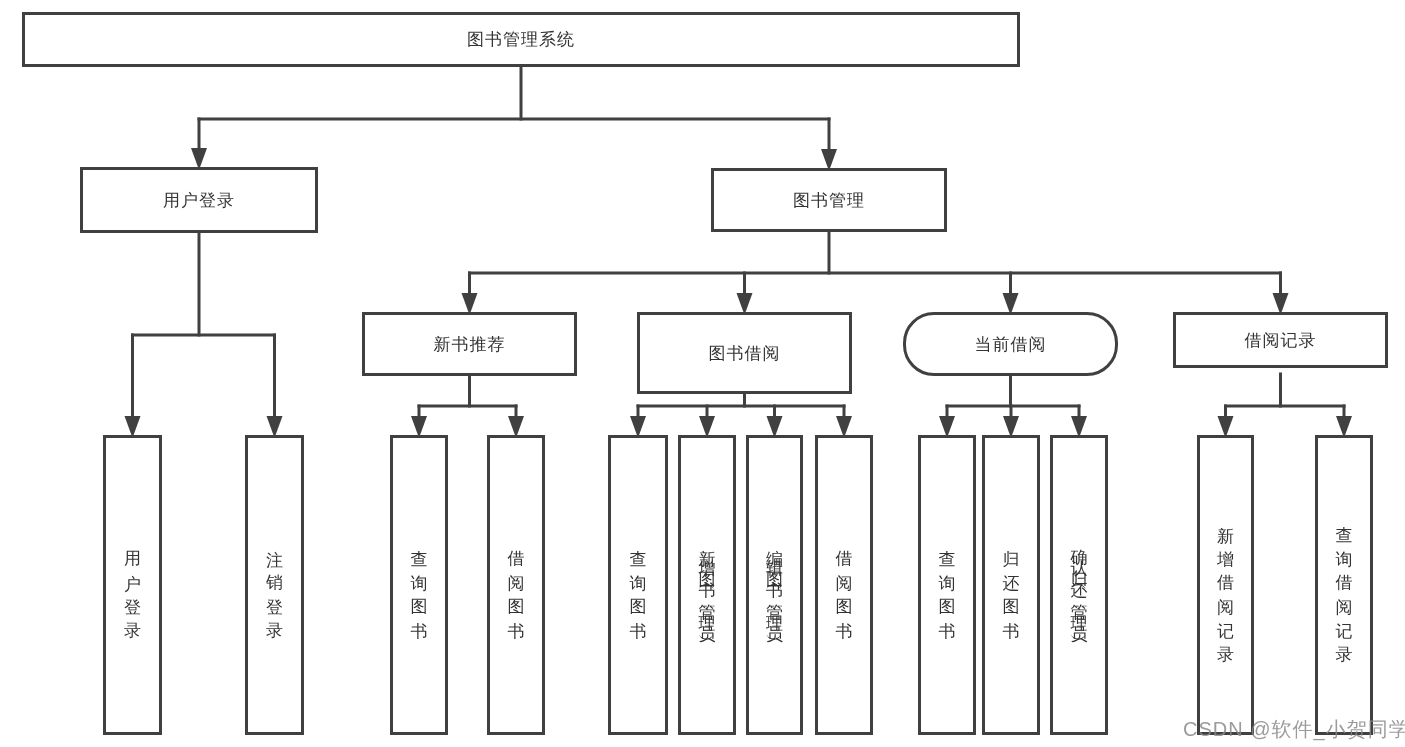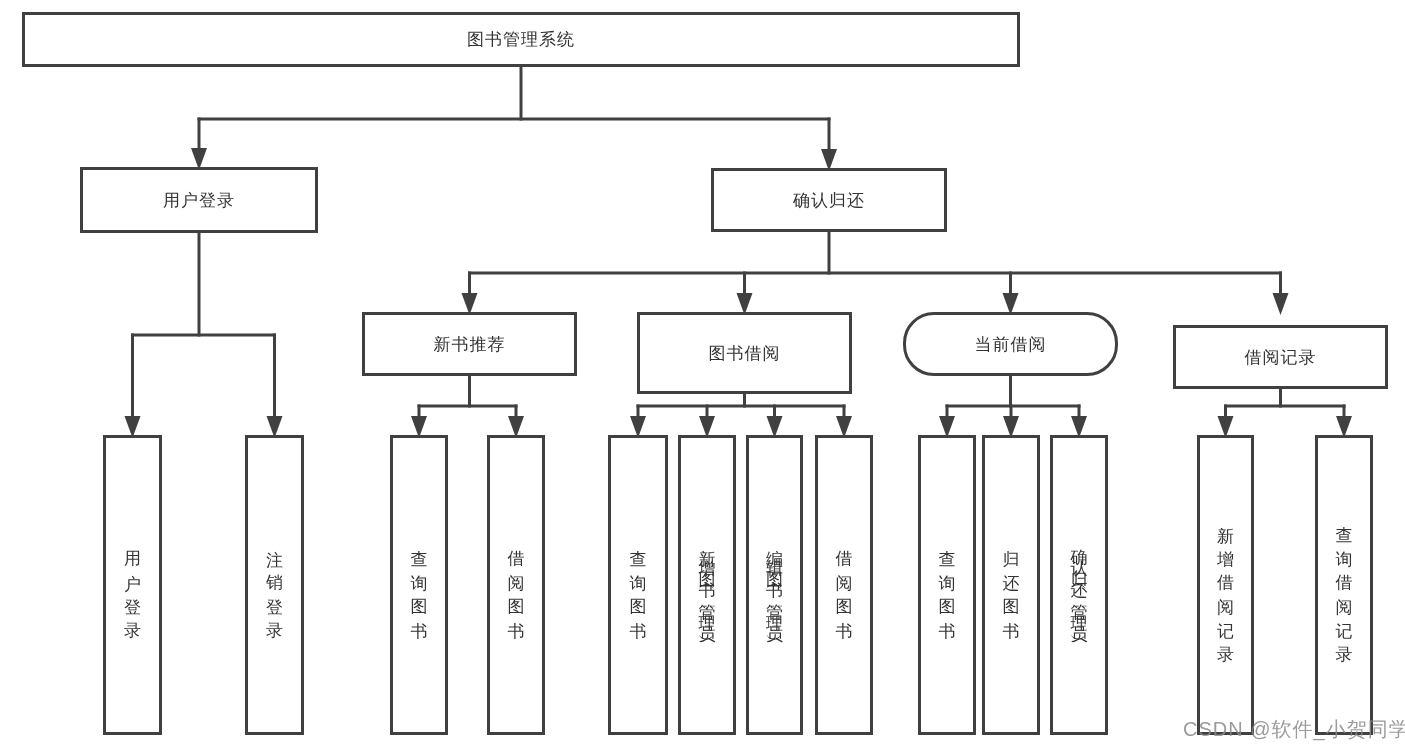--- a/index.html
+++ b/index.html
@@ -99,41 +99,41 @@
       <line x1="1225.5" y1="406" x2="1225.5" y2="417" stroke="#404040" stroke-width="3" stroke-linecap="square"></line>
       <polygon points="1217.5,416 1233.5,416 1225.5,438" fill="#404040"></polygon>
       <line x1="1344" y1="406" x2="1344" y2="417" stroke="#404040" stroke-width="3" stroke-linecap="square"></line>
       <polygon points="1336,416 1352,416 1344,438" fill="#404040"></polygon>
     </svg>
   <div id="diagram">
       <div class="node" style="left: 80px; top: 167px; width: 238px; height: 66px;">
         <span>用户登录</span>
       </div>
       <div class="node" style="left: 711px; top: 168px; width: 236px; height: 64px;">
-        <span>确认归还</span>
+        <span>图书管理</span>
       </div>
       <div class="node" style="left: 22px; top: 12px; width: 998px; height: 55px;">
         <span>图书管理系统</span>
       </div>
       <div class="node vleaf" style="left: 103px; top: 435px; width: 59px; height: 300px;">
         <span style="letter-spacing: 24px;">用户登录</span>
       </div>
       <div class="node vleaf" style="left: 245px; top: 435px; width: 59px; height: 300px;">
         <span style="letter-spacing: 24px;">注销登录</span>
       </div>
       <div class="node" style="left: 362px; top: 312px; width: 215px; height: 64px;">
         <span>新书推荐</span>
       </div>
       <div class="node" style="left: 637px; top: 312px; width: 215px; height: 82px;">
         <span>图书借阅</span>
       </div>
       <div class="node" style="left: 903px; top: 312px; width: 215px; height: 64px; border-radius: 31px;">
         <span>当前借阅</span>
       </div>
-      <div class="node" style="left: 1173px; top: 325px; width: 215px; height: 64px; justify-content: center;">
+      <div class="node" style="left: 1173px; top: 312px; width: 215px; height: 56px; justify-content: center;">
         <span>借阅记录</span>
       </div>
       <div class="node vleaf" style="left: 390px; top: 435px; width: 58px; height: 300px;">
         <span style="letter-spacing: 24px;">查询图书</span>
       </div>
       <div class="node vleaf" style="left: 487px; top: 435px; width: 58px; height: 300px;">
         <span style="letter-spacing: 24px;">借阅图书</span>
       </div>
       <div class="node vleaf" style="left: 608px; top: 435px; width: 60px; height: 300px;">
         <span style="letter-spacing: 24px;">查询图书</span>

